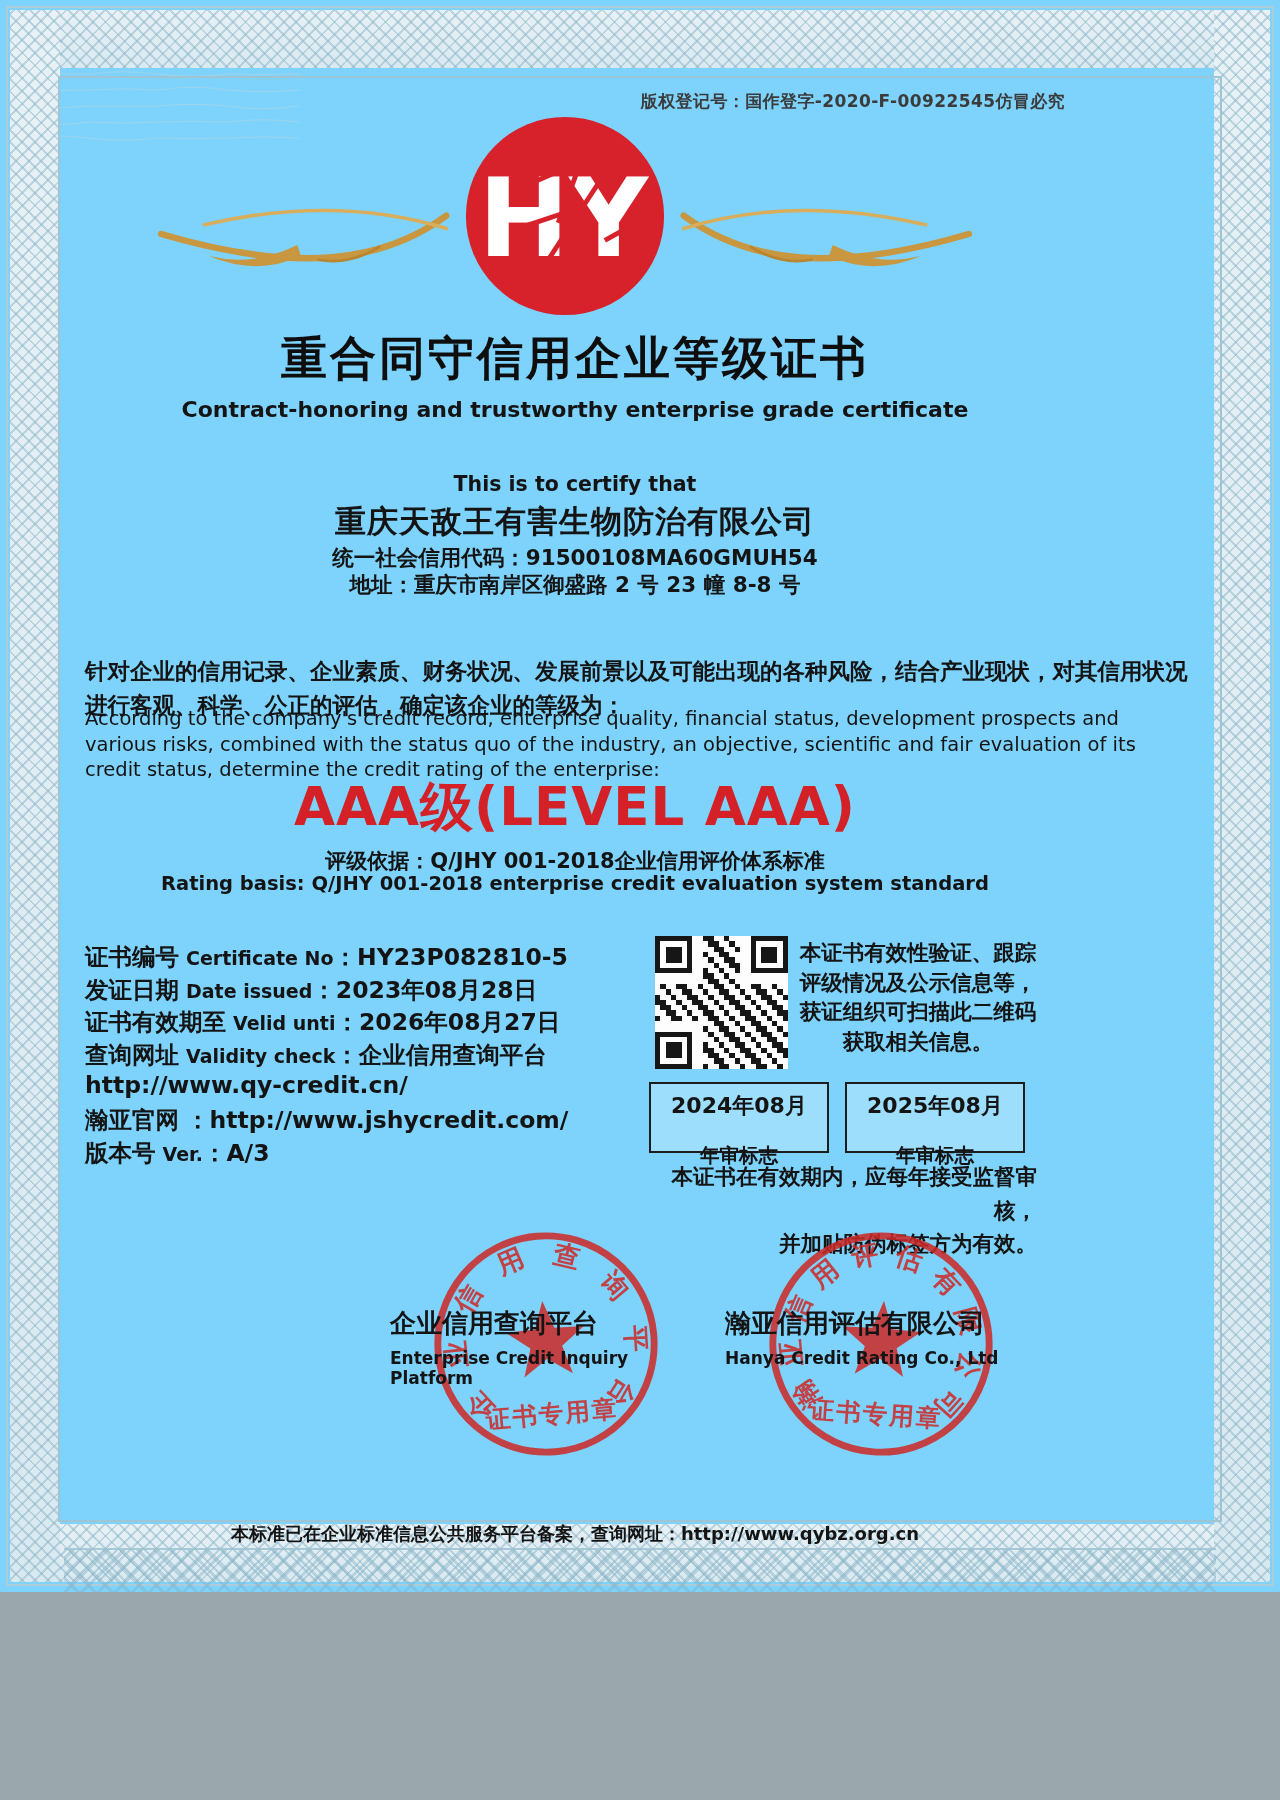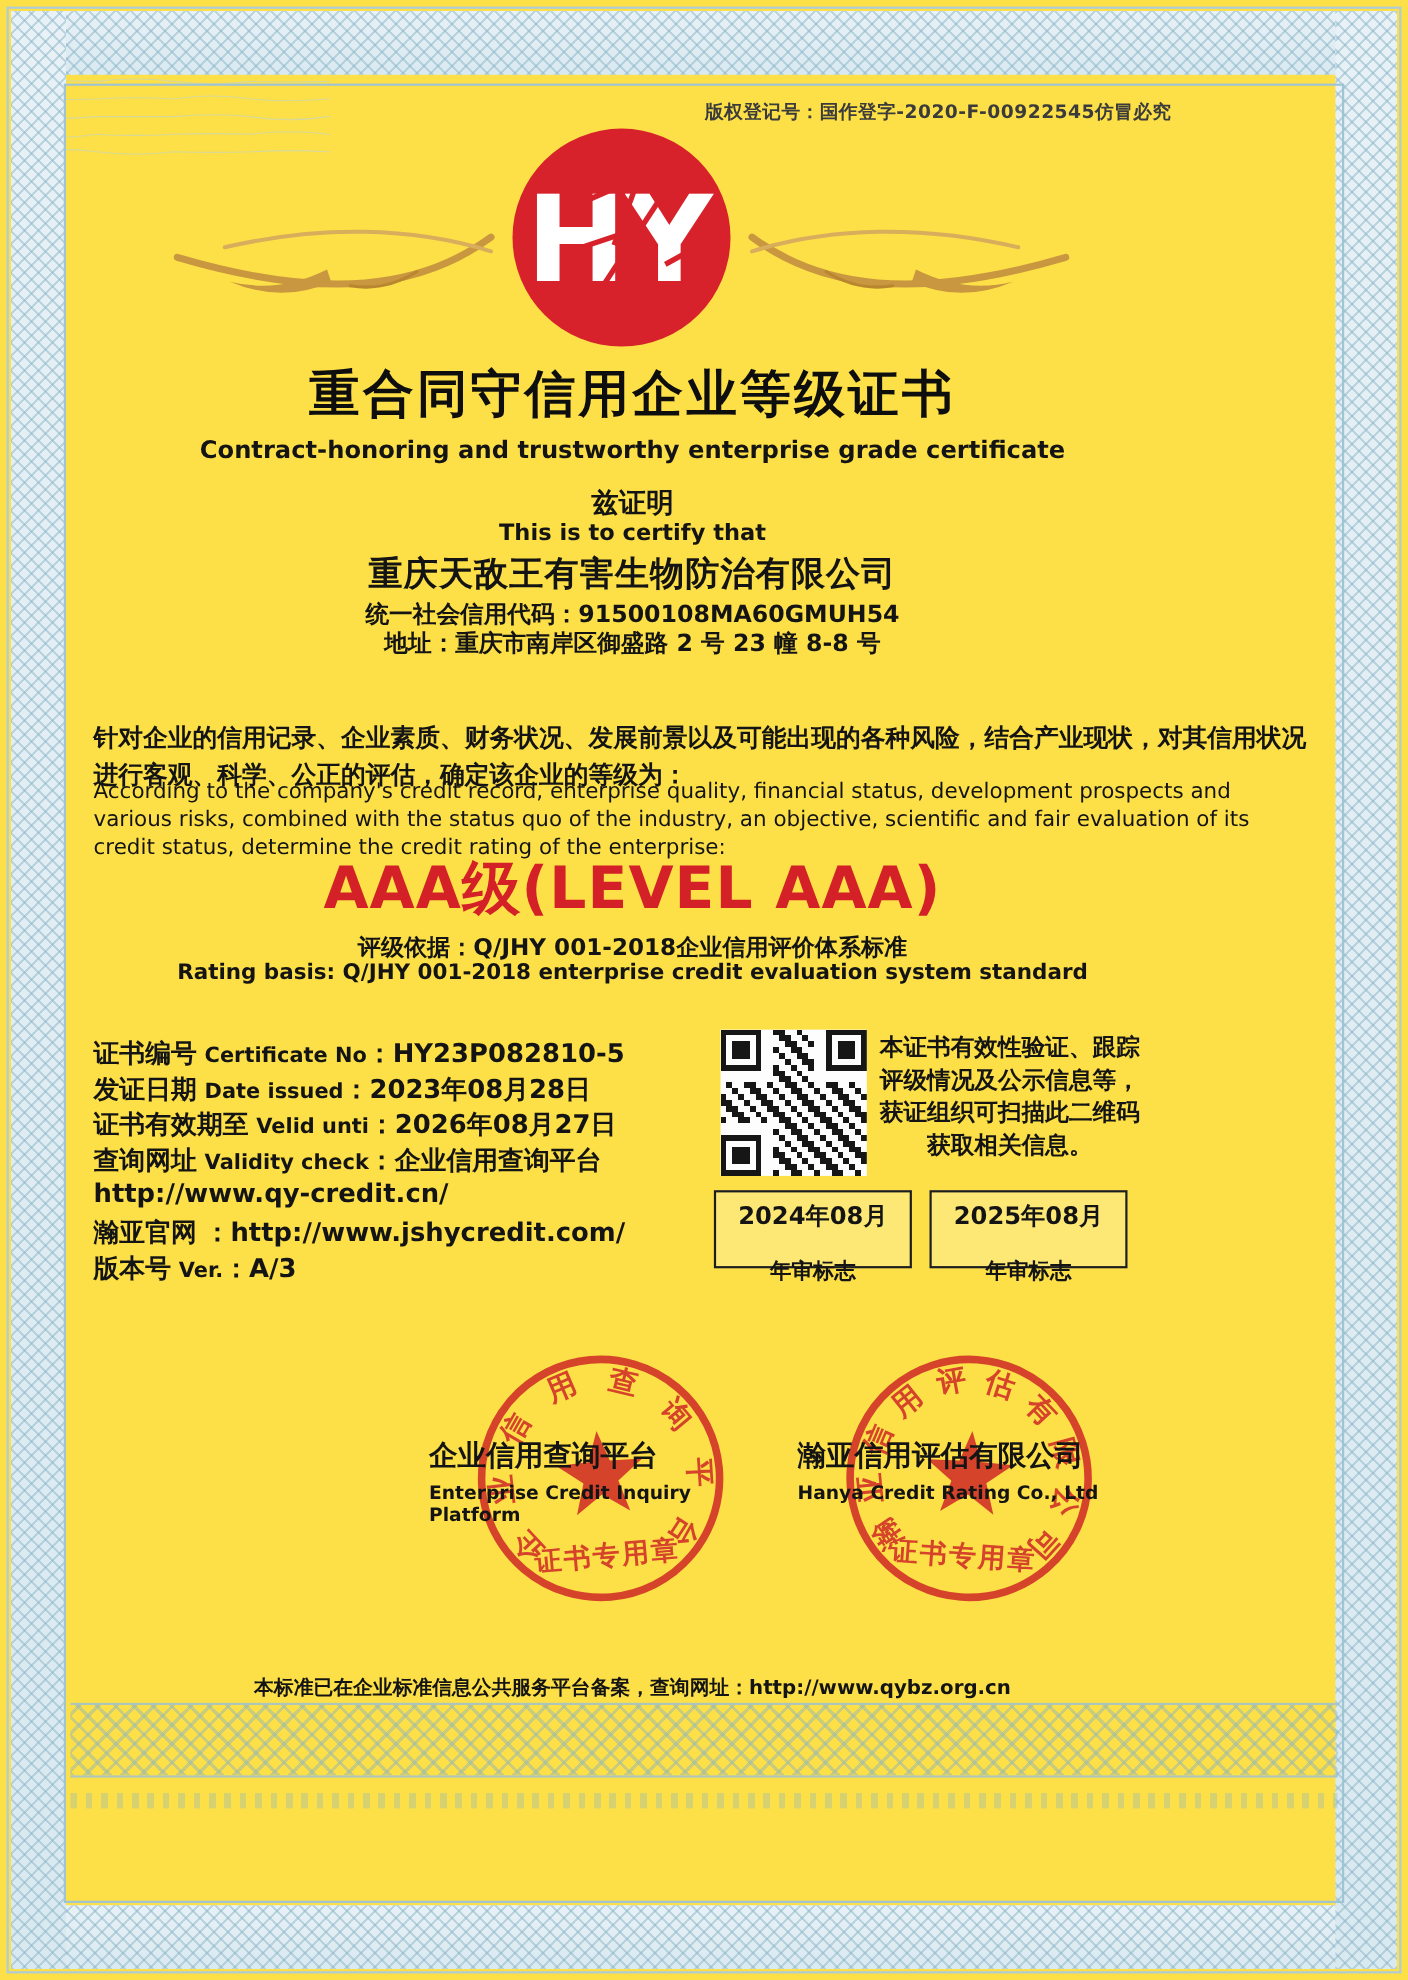--- a/index.html
+++ b/index.html
@@ -1,17 +1,17 @@
 <!DOCTYPE html>
 <html><head>
 <meta charset="utf-8">
 <style>
   html,body{margin:0;padding:0;background:#9aa7ad;}
-  .page{position:relative;width:1280px;height:1800px;margin:0 auto;overflow:hidden;
-        background:#fde047;font-family:"DejaVu Sans","Liberation Sans",sans-serif;color:#141414;}
+  .page{position:relative;width:1280px;height:1592px;margin:0 auto;overflow:hidden;
+        background:#7dd3fc;font-family:"DejaVu Sans","Liberation Sans",sans-serif;color:#141414;}
   
   #waves{position:absolute;inset:0;z-index:0;}
   #waves path{stroke:#b9d4dd;fill:none;stroke-width:1;opacity:.55;}
   
   .band{position:absolute;z-index:1;
     background:
       repeating-linear-gradient(45deg, rgba(134,178,197,.45) 0 2px, rgba(255,255,255,0) 2px 9px),
       repeating-linear-gradient(-45deg, rgba(134,178,197,.45) 0 2px, rgba(255,255,255,0) 2px 9px),
       linear-gradient(#e7f1f6,#d9e9f0);}
   .band-top{left:10px;right:10px;top:10px;height:58px;}
@@ -242,21 +242,20 @@
         <line x1="56" y1="118" x2="122" y2="96"></line>
         <line x1="118" y1="58" x2="98" y2="112"></line>
         <line x1="146" y1="130" x2="186" y2="108"></line>
         <line x1="64" y1="74" x2="96" y2="60"></line>
       </g>
     </svg>
   </div>
 
   <div id="title-zh" class="abs ctr">重合同守信用企业等级证书</div>
   <div id="title-en" class="abs ctr">Contract-honoring and trustworthy enterprise grade certificate</div>
-  <div id="certify-zh" class="abs ctr">兹证明</div>
   <div id="certify-en" class="abs ctr">This is to certify that</div>
   <div id="company" class="abs ctr">重庆天敌王有害生物防治有限公司</div>
   <div id="credit-code" class="abs ctr">统一社会信用代码：91500108MA60GMUH54</div>
   <div id="address" class="abs ctr">地址：重庆市南岸区御盛路 2 号 23 幢 8-8 号</div>
 
   <div id="body-zh" class="abs">针对企业的信用记录、企业素质、财务状况、发展前景以及可能出现的各种风险，结合产业现状，对其信用状况进行客观、科学、公正的评估，确定该企业的等级为：</div>
   <div id="body-en" class="abs">According to the company's credit record, enterprise quality, financial status, development prospects and various risks, combined with the status quo of the industry, an objective, scientific and fair evaluation of its credit status, determine the credit rating of the enterprise:</div>
 
   <div id="rating" class="abs ctr">AAA级(LEVEL AAA)</div>
   <div id="basis-zh" class="abs ctr">评级依据：Q/JHY 001-2018企业信用评价体系标准</div>
@@ -466,20 +465,24 @@
 
   <div id="audit1" class="abs audit-box">
     <div class="audit-date">2024年08月</div>
     <div class="audit-label">年审标志</div>
   </div>
   <div id="audit2" class="abs audit-box">
     <div class="audit-date">2025年08月</div>
     <div class="audit-label">年审标志</div>
   </div>
 
+  <div id="supervision" class="abs">
+    <div>本证书在有效期内，应每年接受监督审核，</div>
+    <div>并加贴防伪标签方为有效。</div>
+  </div>
 
   <div id="stamp1" class="abs stamp">
     <svg class="stamp-svg" viewBox="0 0 240 240">
         <circle cx="120" cy="120" r="110" fill="none" stroke-width="7"></circle>
         <polygon points="120.0,76.0 130.0,104.2 159.9,105.0 136.2,123.3 144.7,152.0 120.0,135.0 95.3,152.0 103.8,123.3 80.1,105.0 110.0,104.2 "></polygon>
         <text x="49.1" y="175.4" transform="rotate(-128.0 49.1 175.4)">企</text>
         <text x="30.0" y="122.2" transform="rotate(-91.4 30.0 122.2)">业</text>
         <text x="46.4" y="68.2" transform="rotate(-54.9 46.4 68.2)">信</text>
         <text x="91.8" y="34.5" transform="rotate(-18.3 91.8 34.5)">用</text>
         <text x="148.2" y="34.5" transform="rotate(18.3 148.2 34.5)">查</text>

